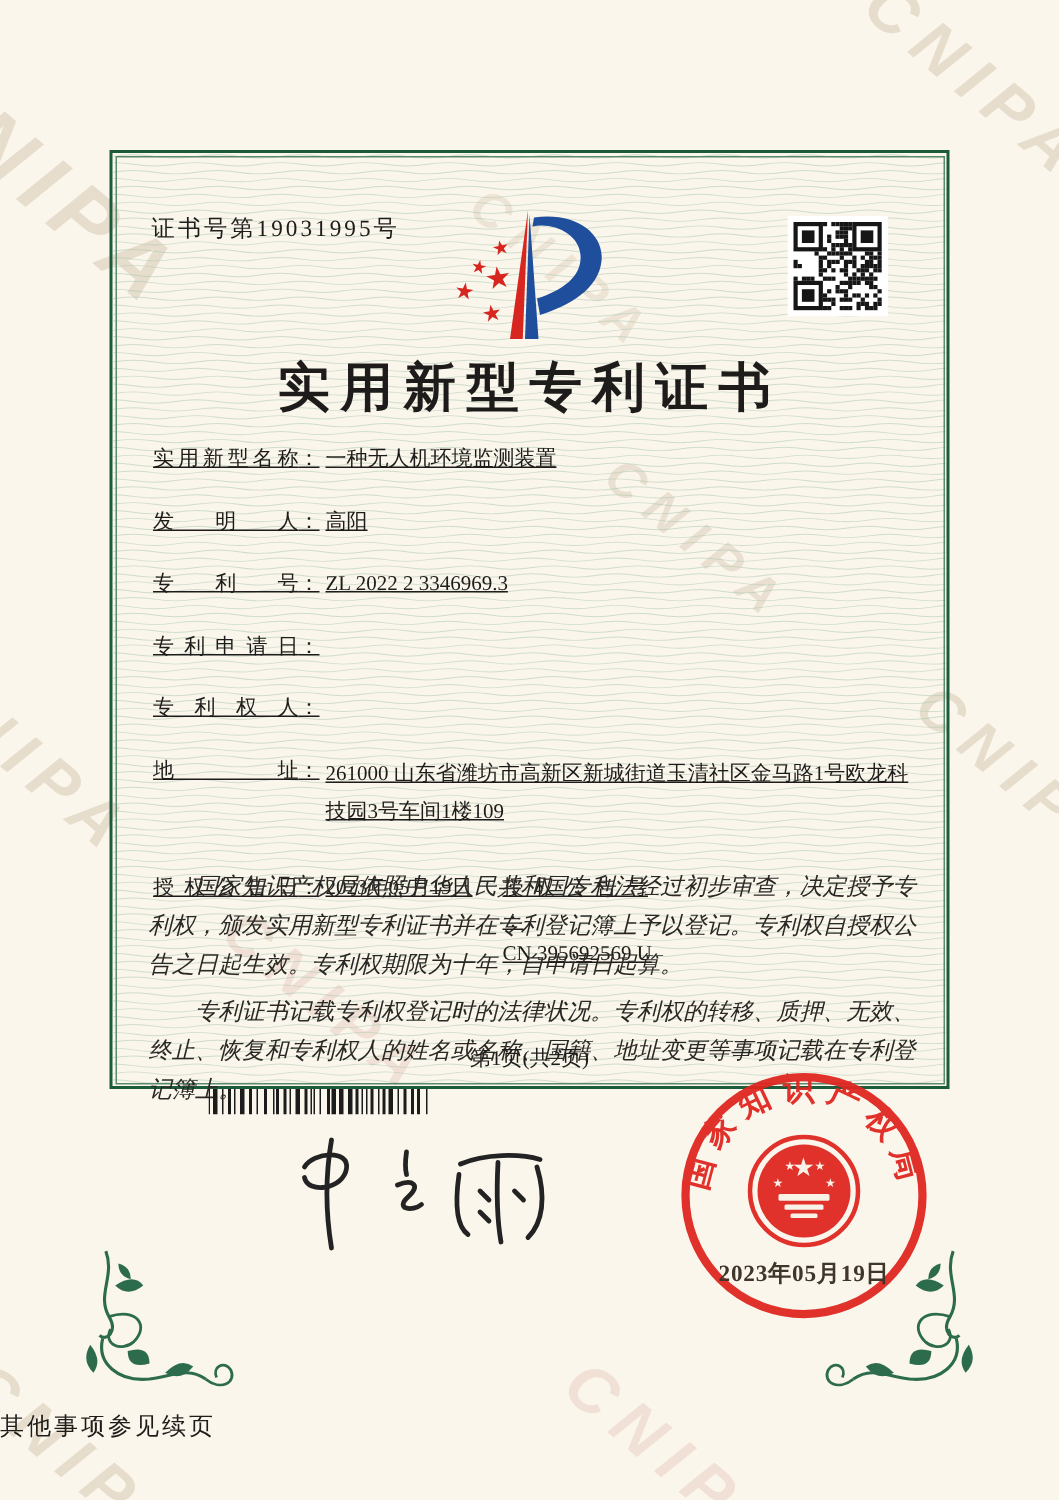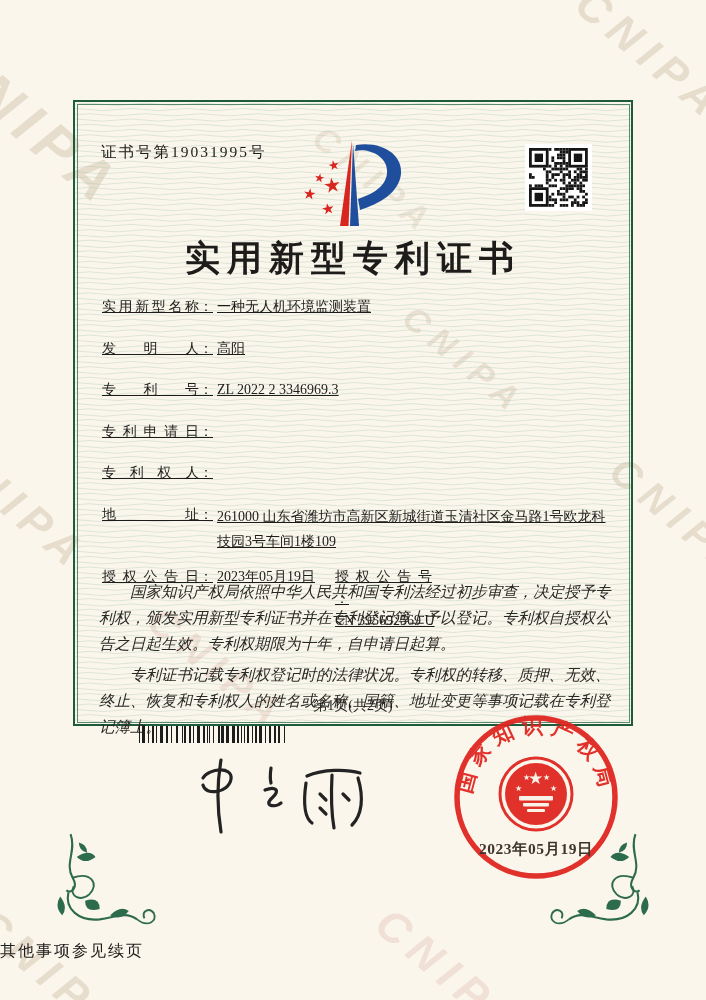--- a/index.html
+++ b/index.html
@@ -33,21 +33,21 @@
   .qr{position:absolute;left:450px;top:42px;z-index:3;}
   .title{position:absolute;left:0;right:0;top:133px;text-align:center;font-size:35px;
          font-weight:bold;letter-spacing:7px;z-index:3;}
 
   
   .fields{position:absolute;left:27px;top:194px;width:510px;font-size:14px;z-index:3;text-decoration:underline;}
   .row{display:flex;margin-bottom:19.5px;line-height:22px;}
   .lbl{display:inline-block;width:97px;flex:none;text-align:justify;text-align-last:justify;}
   .colon{flex:none;padding-right:4px;}
   .val{flex:1;}
-  .row-addr{margin-bottom:12px;}
+  .row-addr{margin-bottom:28px;}
   .row-addr .val{line-height:25px;}
   .pair2{display:flex;margin-left:20px;flex-direction:column;}
   .pair2 .lbl{width:97px;}
 
   
   .paras{position:absolute;left:24px;top:477px;width:514px;font-size:15.5px;line-height:26px;
          font-style:italic;z-index:3;color:#2a2824;}
   .paras p{margin:0 0 5px 0;text-indent:2em;}
 
   

